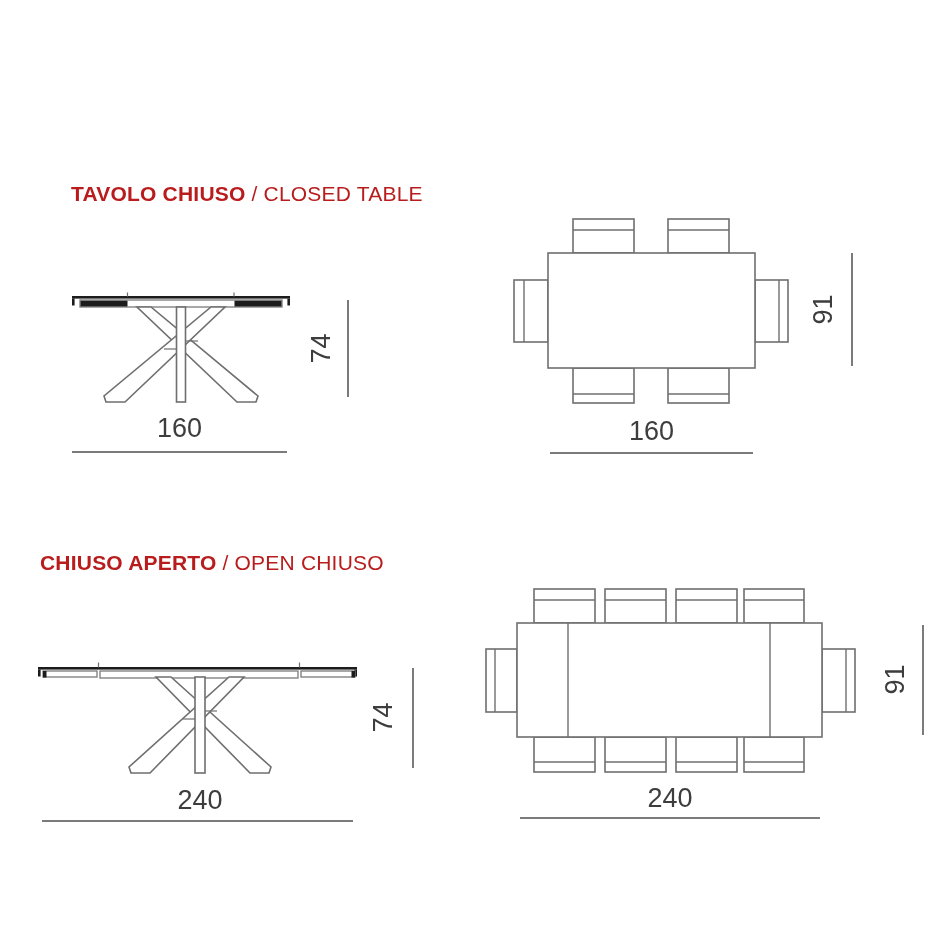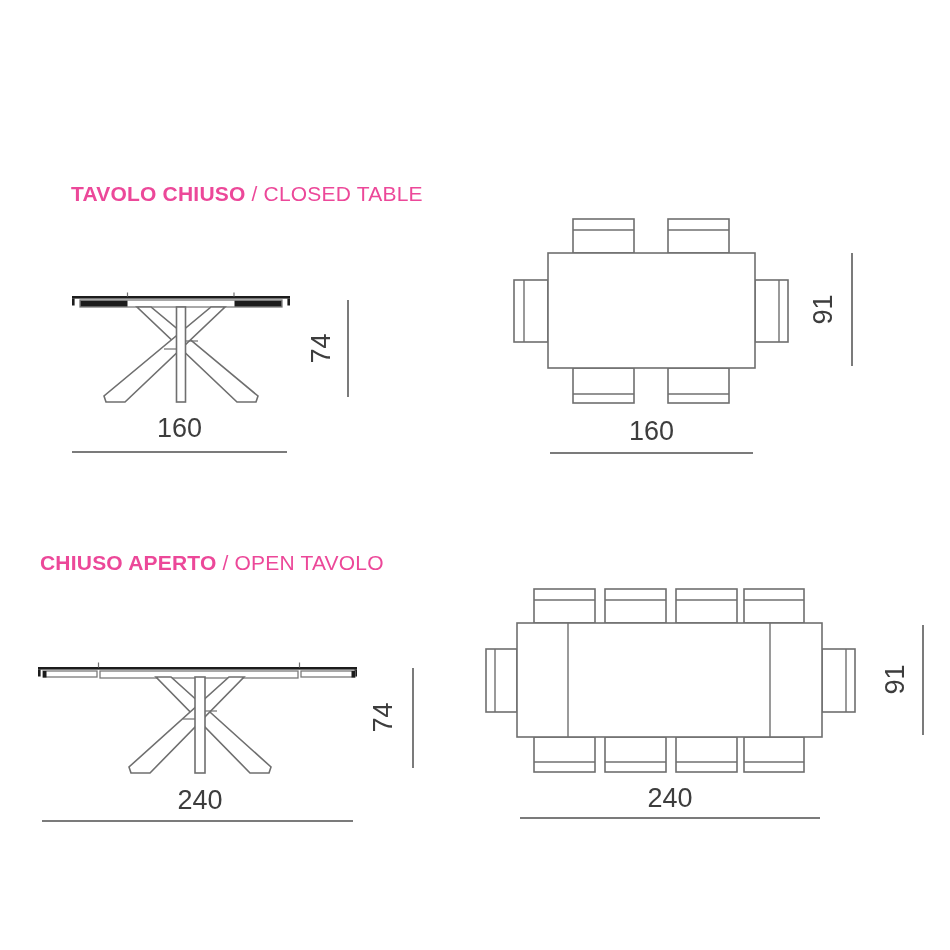--- a/index.html
+++ b/index.html
@@ -7,21 +7,21 @@
     position: relative;
     width: 950px;
     height: 950px;
     background: #ffffff;
     font-family: "Liberation Sans", sans-serif;
     overflow: hidden;
   }
   .title {
     position: absolute;
     font-size: 21px;
-    color: #ec4899;
+    color: #b91c1c;
     letter-spacing: 0.2px;
     white-space: nowrap;
   }
   .title .bold { font-weight: 700; }
   .title .reg  { font-weight: 400; margin-left: 6px; }
   svg.drawing { position: absolute; left: 0; top: 0; }
   .outline { fill: #ffffff; stroke: #6f6f6f; stroke-width: 1.6; }
   .thin    { fill: #ffffff; stroke: #7a7a7a; stroke-width: 1.3; }
   .lineg   { stroke: #6f6f6f; stroke-width: 1.4; fill: none; }
   .tick    { stroke: #6f6f6f; stroke-width: 1.2; fill: none; }
@@ -35,21 +35,21 @@
 </style>
 </head>
 <body>
 
 <div class="canvas">
 
   <div class="title" style="left:71px; top:182px;">
     <span class="bold">TAVOLO CHIUSO</span><span class="reg">/ CLOSED TABLE</span>
   </div>
   <div class="title" style="left:40px; top:551px;">
-    <span class="bold">CHIUSO APERTO</span><span class="reg">/ OPEN TAVOLO</span>
+    <span class="bold">CHIUSO APERTO</span><span class="reg">/ OPEN CHIUSO</span>
   </div>
 
   <svg class="drawing" width="950" height="950" viewBox="0 0 950 950">
 
     <g>
       <g>
         <rect class="dark" x="72" y="296" width="218" height="2.6"></rect>
         <rect class="dark" x="72" y="298.5" width="2.6" height="7"></rect>
         <rect class="dark" x="287.4" y="298.5" width="2.6" height="7"></rect>
         <rect class="thin" x="80" y="300" width="202" height="7"></rect>

